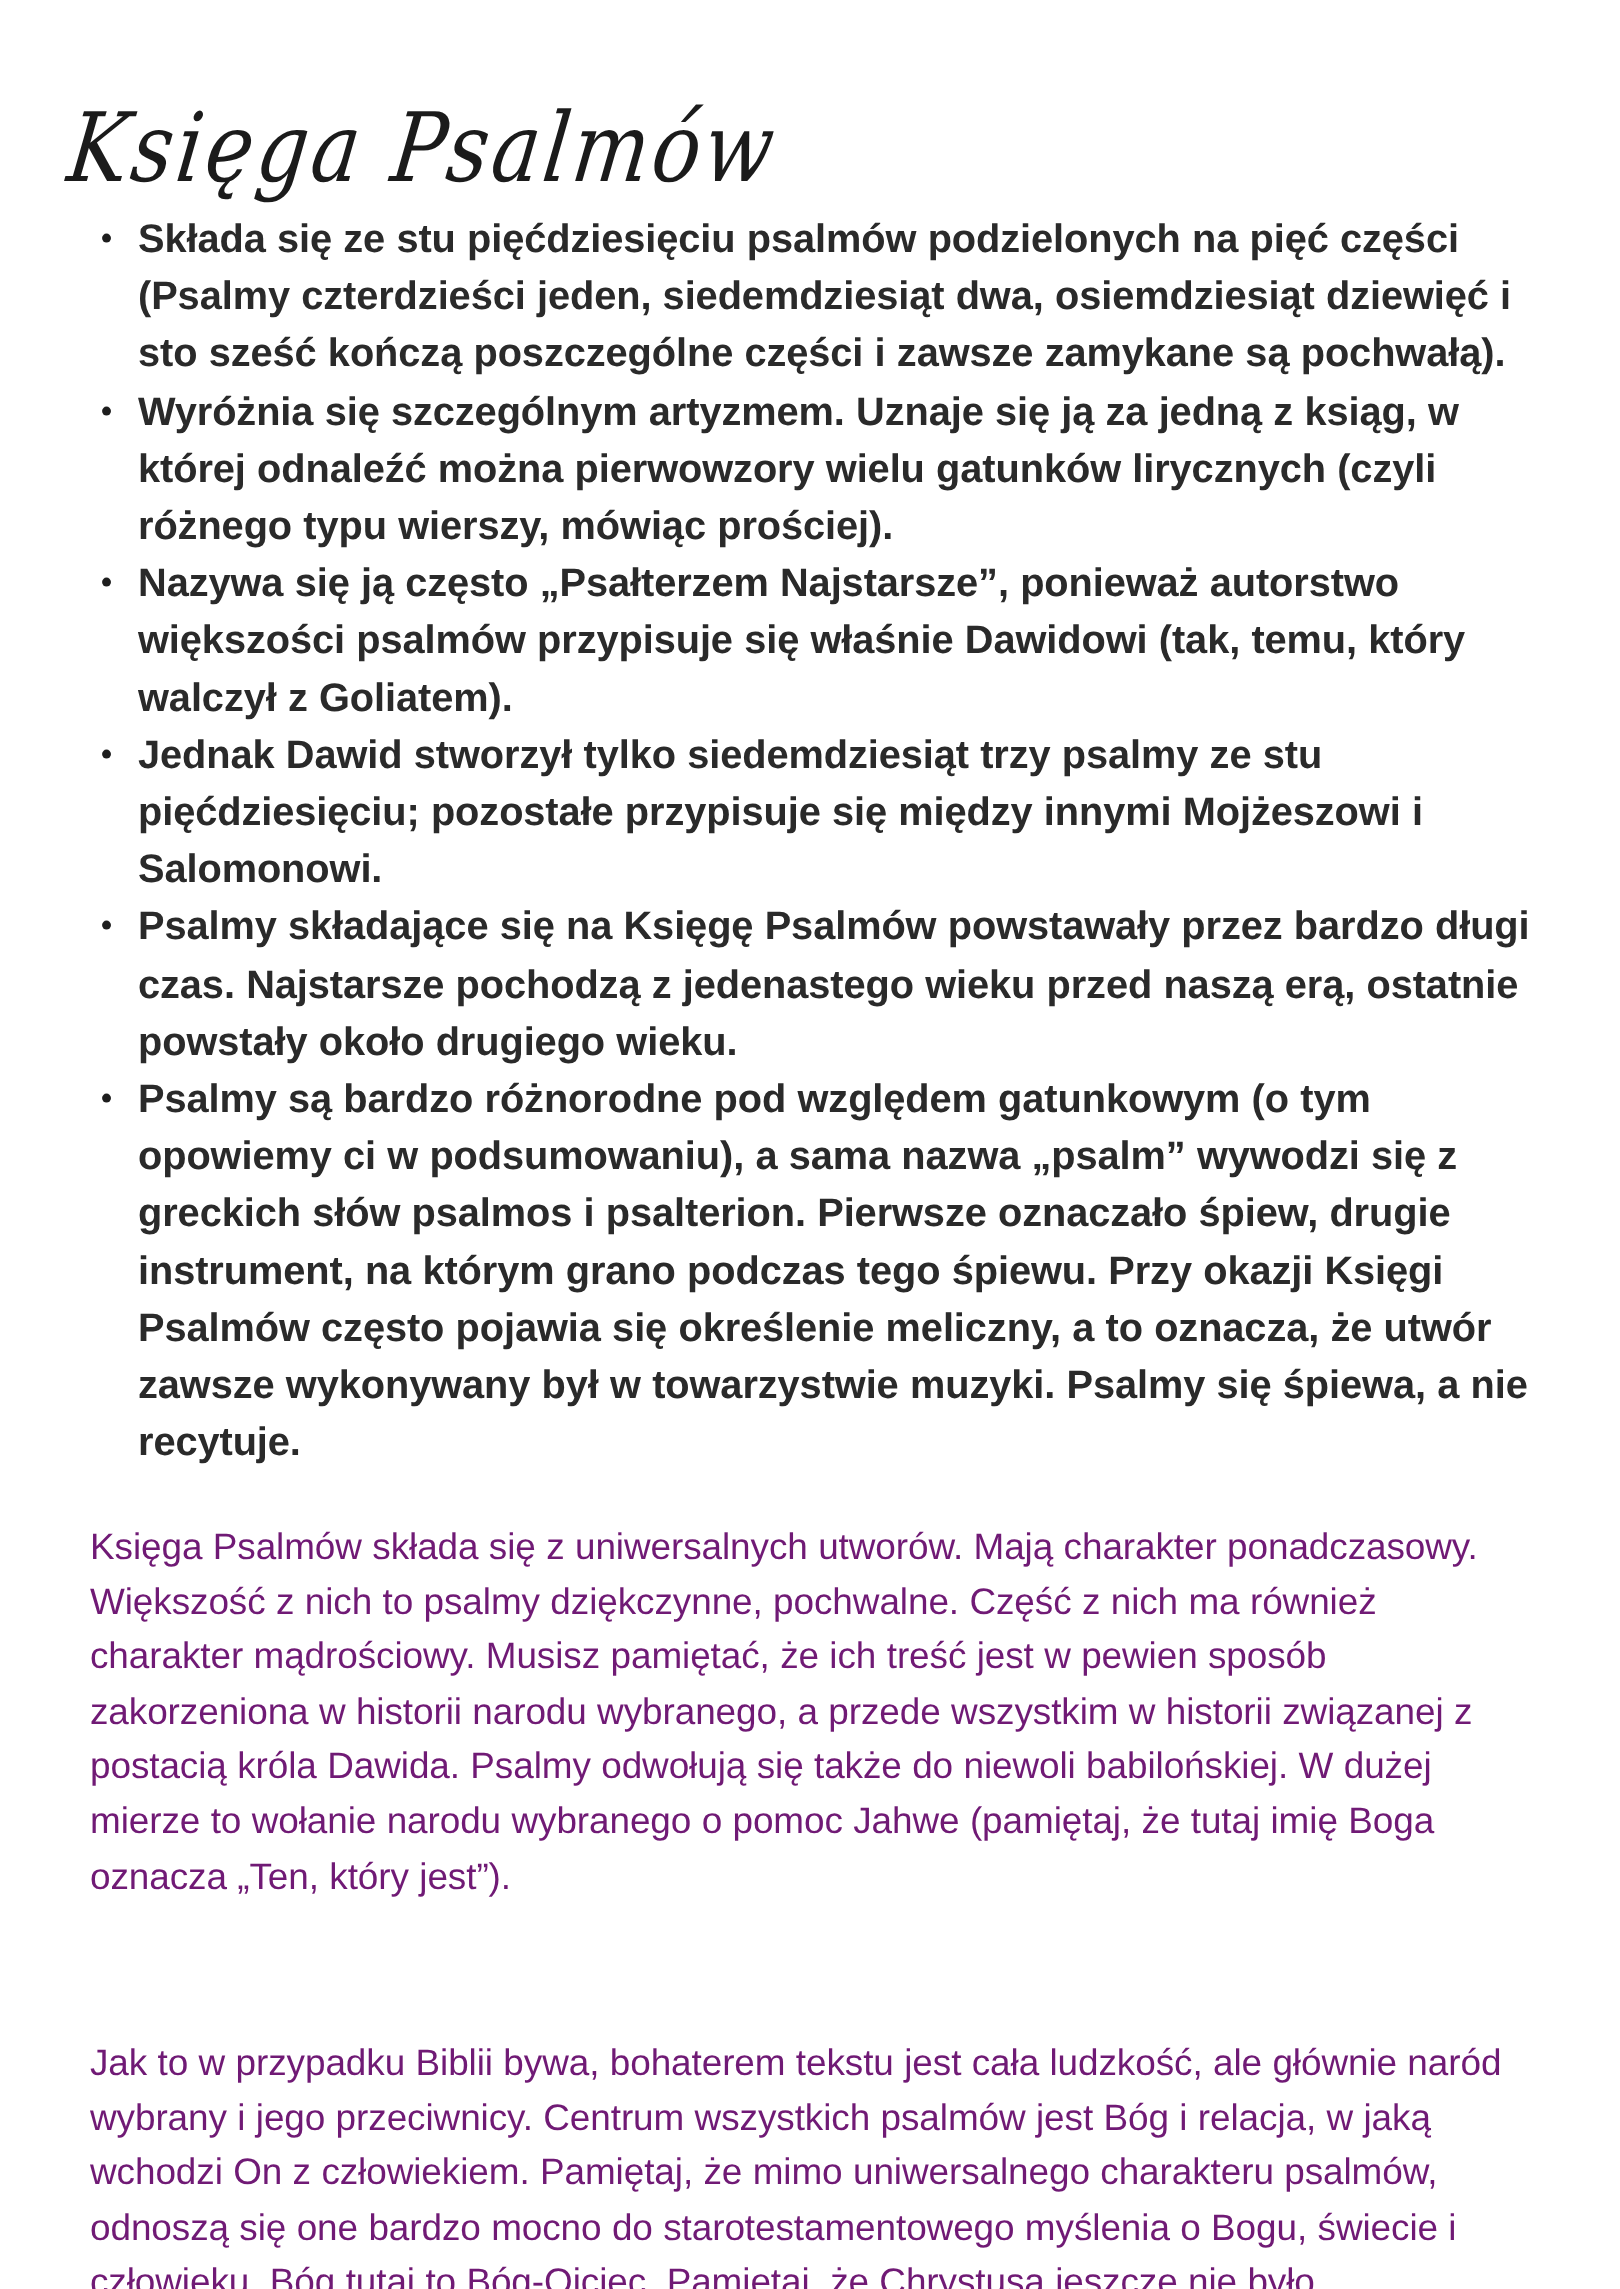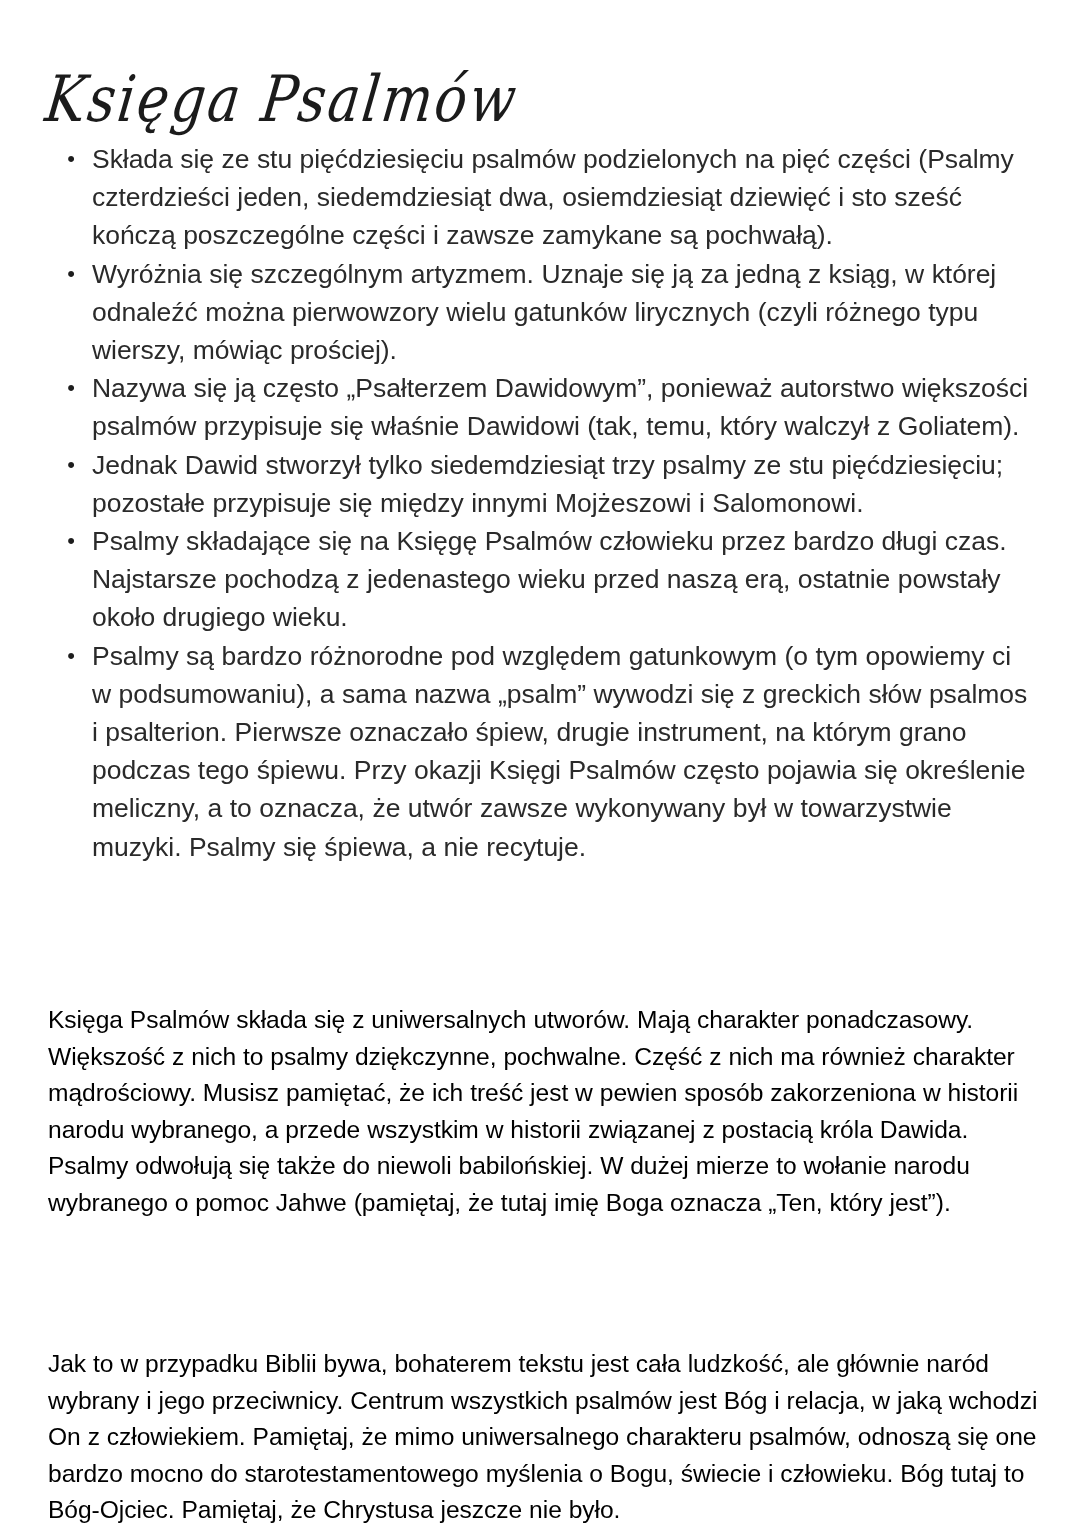--- a/index.html
+++ b/index.html
@@ -73,37 +73,38 @@
     width: 12px;
     height: 38.2px;
     line-height: 38.2px;
     font-size: 22px;
     color: #1d1d1d;
     text-align: center;
   }
 
   .bullet-text {
     display: block;
+    font-weight: bold;
   }
 
   
   .para-block {
     position: absolute;
     left: 48px;
     width: 990px;
   }
 
   .para-block.first { top: 1002px; }
   .para-block.second { top: 1346px; }
 
   .paragraph {
-    margin: 0;
+    margin: 12px;
     font-size: 24.6px;
     line-height: 36.6px;
-    color: #000000;
+    color: #701a75;
     letter-spacing: -0.05px;
     word-spacing: 0.15px;
   }
 </style>
 </head>
 <body>
 
 <div class="page">
 
   <h1 class="doc-title">Księga Psalmów</h1>
@@ -115,31 +116,31 @@
       <span class="bullet-text">Składa się ze stu pięćdziesięciu psalmów podzielonych na pięć części (Psalmy czterdzieści jeden, siedemdziesiąt dwa, osiemdziesiąt dziewięć i sto sześć kończą poszczególne części i zawsze zamykane są pochwałą).</span>
     </li>
 
     <li class="bullet-item">
       <span class="bullet-marker">•</span>
       <span class="bullet-text">Wyróżnia się szczególnym artyzmem. Uznaje się ją za jedną z ksiąg, w której odnaleźć można pierwowzory wielu gatunków lirycznych (czyli różnego typu wierszy, mówiąc prościej).</span>
     </li>
 
     <li class="bullet-item">
       <span class="bullet-marker">•</span>
-      <span class="bullet-text">Nazywa się ją często „Psałterzem Dawidowym”, ponieważ autorstwo większości psalmów przypisuje się właśnie Dawidowi (tak, temu, który walczył z Goliatem).</span>
+      <span class="bullet-text">Nazywa się ją często „Psałterzem Najstarsze”, ponieważ autorstwo większości psalmów przypisuje się właśnie Dawidowi (tak, temu, który walczył z Goliatem).</span>
     </li>
 
     <li class="bullet-item">
       <span class="bullet-marker">•</span>
       <span class="bullet-text">Jednak Dawid stworzył tylko siedemdziesiąt trzy psalmy ze stu pięćdziesięciu; pozostałe przypisuje się między innymi Mojżeszowi i Salomonowi.</span>
     </li>
 
     <li class="bullet-item">
       <span class="bullet-marker">•</span>
-      <span class="bullet-text">Psalmy składające się na Księgę Psalmów człowieku przez bardzo długi czas. Najstarsze pochodzą z jedenastego wieku przed naszą erą, ostatnie powstały około drugiego wieku.</span>
+      <span class="bullet-text">Psalmy składające się na Księgę Psalmów powstawały przez bardzo długi czas. Najstarsze pochodzą z jedenastego wieku przed naszą erą, ostatnie powstały około drugiego wieku.</span>
     </li>
 
     <li class="bullet-item">
       <span class="bullet-marker">•</span>
       <span class="bullet-text">Psalmy są bardzo różnorodne pod względem gatunkowym (o tym opowiemy ci w podsumowaniu), a sama nazwa „psalm” wywodzi się z greckich słów psalmos i psalterion. Pierwsze oznaczało śpiew, drugie instrument, na którym grano podczas tego śpiewu. Przy okazji Księgi Psalmów często pojawia się określenie meliczny, a to oznacza, że utwór zawsze wykonywany był w towarzystwie muzyki. Psalmy się śpiewa, a nie recytuje.</span>
     </li>
 
   </ul>
 
   <div class="para-block first">

